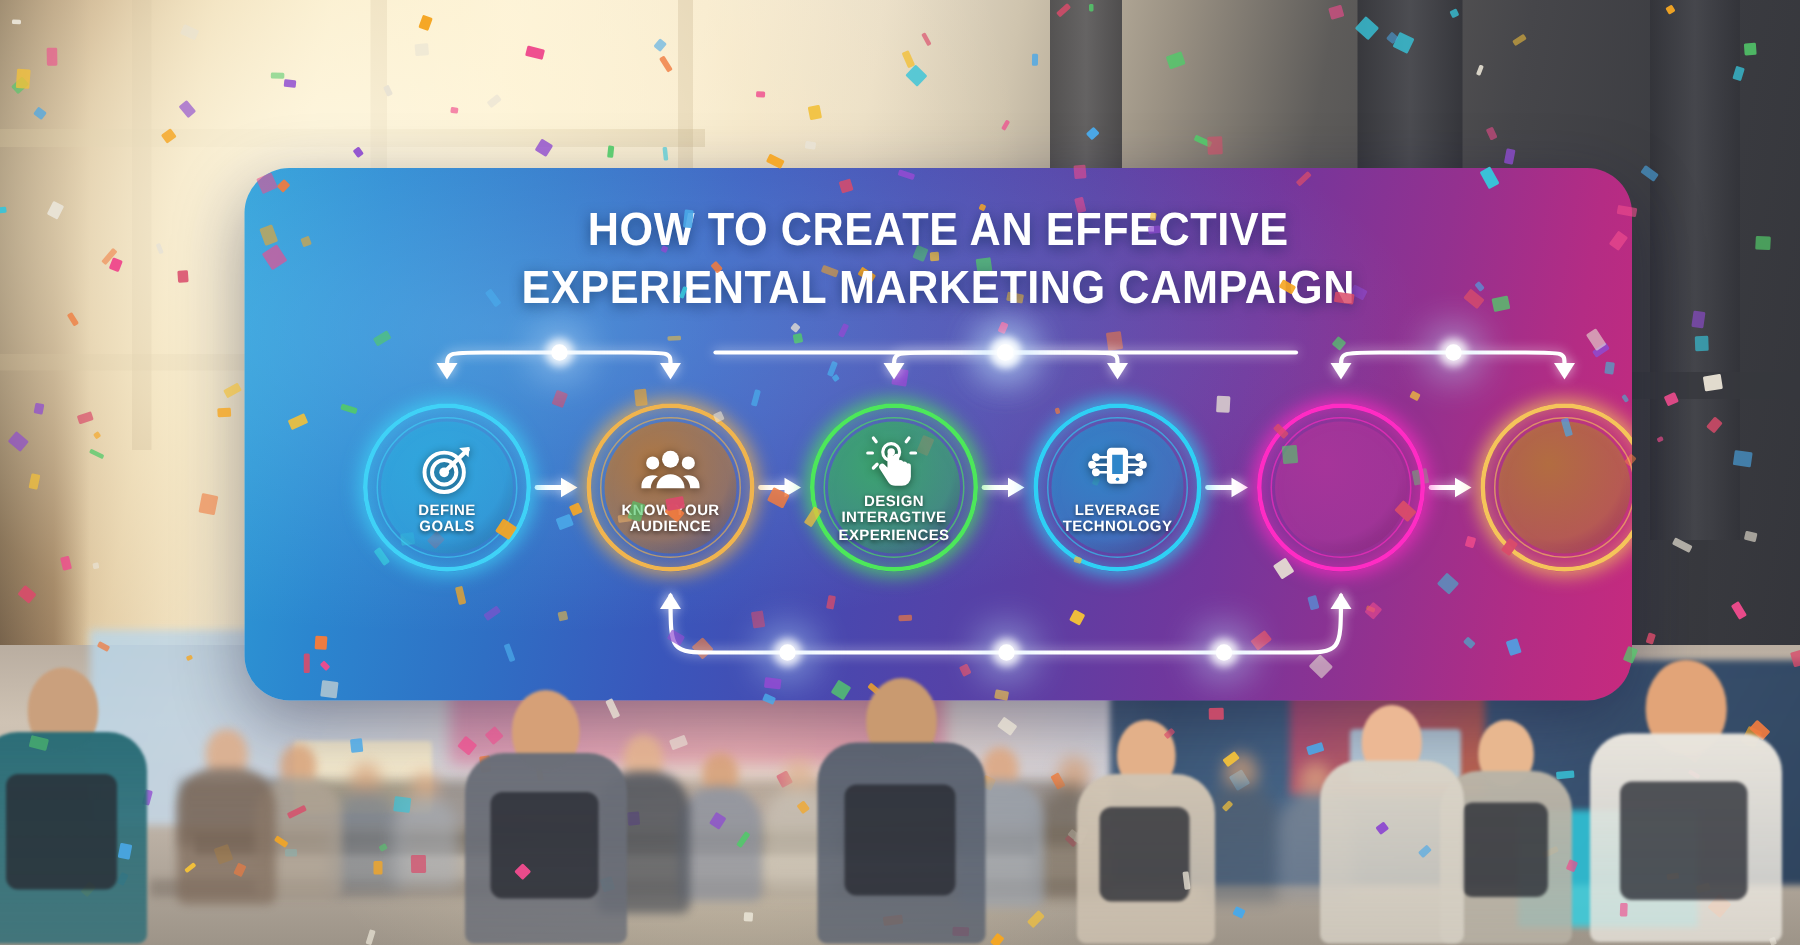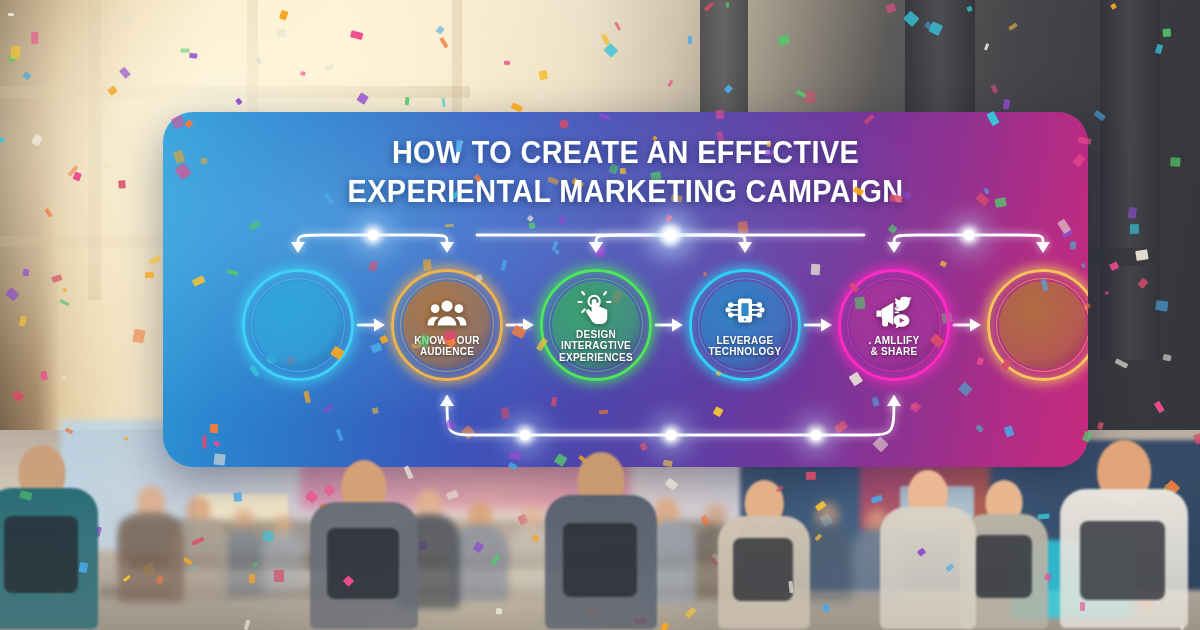--- a/index.html
+++ b/index.html
@@ -563,20 +563,35 @@
       H 701 C 731 323, 731 323, 731 285" stroke="#fff" stroke-width="2.8" fill="none" stroke-linecap="round" style="filter:drop-shadow(0 0 4px rgba(255,255,255,.65))"></path>
       <polygon points="277,294 291,294 284,283" fill="#fff" style="filter:drop-shadow(0 0 4px rgba(255,255,255,.6))"></polygon>
       <polygon points="724,294 738,294 731,283" fill="#fff" style="filter:drop-shadow(0 0 4px rgba(255,255,255,.6))"></polygon>
     </svg>
 
   <div id="nodes">
       <div class="node" style="left: 79px;">
         <div class="disc" style="background:radial-gradient(circle at 38% 32%, #2fa7ddee, #2fa7ddaa 62%, rgba(0,0,0,.22));"></div>
     <div class="ring-out" style="border-color:#3fd2f7; box-shadow:0 0 12px 3px #3fd2f7bb, inset 0 0 11px 2px #3fd2f766;"></div>
     <div class="ring-in" style="border-color:#3fd2f7;"></div>
+    <div class="node-inner">
+      <span class="n-ico">
+            <svg viewBox="0 0 64 64" fill="none" stroke="#fff" stroke-width="4.2">
+   <circle cx="29" cy="35" r="21"></circle>
+              <circle cx="29" cy="35" r="13"></circle>
+   <circle cx="29" cy="35" r="5.2" fill="#fff" stroke="none"></circle>
+   <path d="M29 35 L54 11" stroke-width="4.6" stroke-linecap="round"></path>
+   <path d="M45 9 L56 8 L55 19 Z" fill="#fff" stroke="none"></path>
+            </svg>
+          </span>
+      <div class="n-label">
+        <div>DEFINE</div>
+        <div>GOALS</div>
+      </div>
+    </div>
       </div>
       <div class="node" style="left: 228px;">
         <div class="disc" style="background:radial-gradient(circle at 38% 32%, #b5773aee, #b5773aaa 62%, rgba(0,0,0,.22));"></div>
     <div class="ring-out" style="border-color:#f0b44e; box-shadow:0 0 12px 3px #f0b44ebb, inset 0 0 11px 2px #f0b44e66;"></div>
     <div class="ring-in" style="border-color:#f0b44e;"></div>
     <div class="node-inner">
       <span class="n-ico">
             <svg viewBox="0 0 64 64" fill="#fff">
    <circle cx="32" cy="21" r="9"></circle>
               <path d="M17 52c0-9 7-15 15-15s15 6 15 15z"></path>
@@ -633,37 +648,20 @@
       <div class="n-label">
         <div>LEVERAGE</div>
         <div>TECHNOLOGY</div>
       </div>
     </div>
       </div>
       <div class="node" style="left: 675px;">
         <div class="disc" style="background:radial-gradient(circle at 38% 32%, #a8359aee, #a8359aaa 62%, rgba(0,0,0,.22));"></div>
     <div class="ring-out" style="border-color:#ff2bc4; box-shadow:0 0 12px 3px #ff2bc4bb, inset 0 0 11px 2px #ff2bc466;"></div>
     <div class="ring-in" style="border-color:#ff2bc4;"></div>
-    <div class="node-inner">
-      <span class="n-ico">
-            <svg viewBox="0 0 64 64" fill="#fff">
-   <path d="M4 28 L4 38 L12 38 L12 28 Z"></path>
-   <path d="M12 26 L31 15 L31 51 L12 40 Z"></path>
-   <path d="M13 39 L13 50 c0 2 1.4 3.4 3.4 3.4 h3 c2 0 3.2-1.4 3.2-3.4 L22.6 44 Z"></path>
-   <path d="M34 24 h3 M34 31 h5 M34 38 h3" stroke="#fff" stroke-width="2.6" stroke-linecap="round"></path>
-   <path d="M46 6 c-3 .6-4.6 3-4.2 5.6 -3-.2-5.6-1.6-7.4-3.6 -1.2 2.8 0 5.4 1.8 6.8 -1 0-2-.4-2.8-.8 0 2.8 2 4.8 4.4 5.4 -1 .4-2.2.4-3.2.2 .8 2.4 3 4 5.6 4 -2.4 1.8-5.4 2.6-8.2 2.2 2.6 1.8 5.8 2.8 9 2.8 10.6 0 16.6-9 16.4-17 1.2-.8 2.2-1.9 3-3.2 -1.1.5-2.3.8-3.5 1 1.3-.8 2.2-2 2.7-3.4 -1.2.7-2.5 1.2-3.9 1.5C53 6.6 51.6 6 50 6c-1.4 0-2.8.3-4 0z"></path>
-   <path d="M44 34 c-7 0-12.6 4.4-12.6 9.8 0 3 1.8 5.8 4.6 7.6 -.2 2-1.2 4-2.4 5.4 2.6-.6 4.8-1.8 6.4-3.2 1.2.3 2.6.4 4 .4 7 0 12.6-4.4 12.6-9.8S51 34 44 34z"></path>
-   <path d="M41 39.6 L48.6 43.8 L41 48 Z" fill="#a8359a"></path>
-            </svg>
-          </span>
-      <div class="n-label">
-        <div>. AMLLIFY</div>
-        <div>&amp; SHARE</div>
-      </div>
-    </div>
       </div>
       <div class="node" style="left: 824px;">
         <div class="disc" style="background:radial-gradient(circle at 38% 32%, #b2713cee, #b2713caa 62%, rgba(0,0,0,.22));"></div>
     <div class="ring-out" style="border-color:#f5c45a; box-shadow:0 0 12px 3px #f5c45abb, inset 0 0 11px 2px #f5c45a66;"></div>
     <div class="ring-in" style="border-color:#f5c45a;"></div>
       </div>
     </div>
   <div id="dots">
       <div class="gdot" style="left: 209.5px; top: 123px;"></div>
       <div class="gdot" style="left: 507.5px; top: 123px;"></div>

